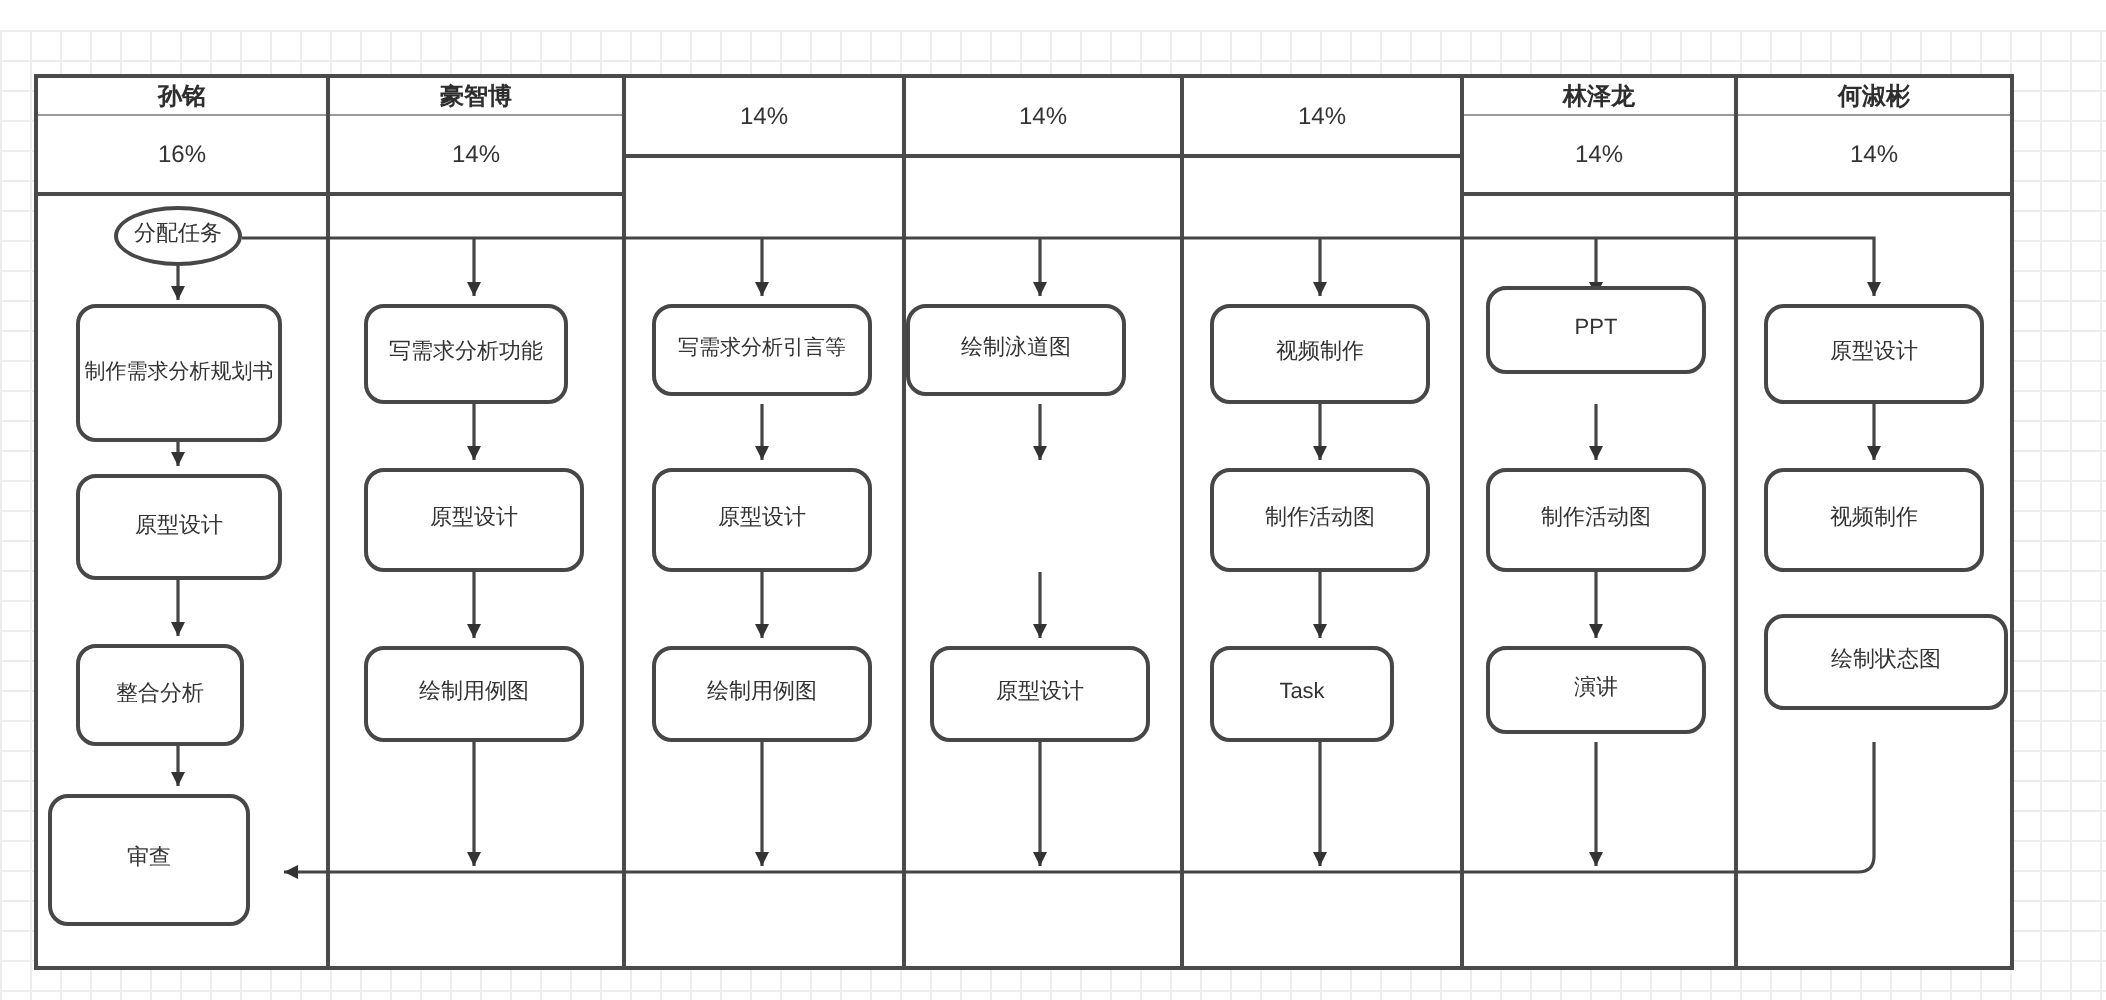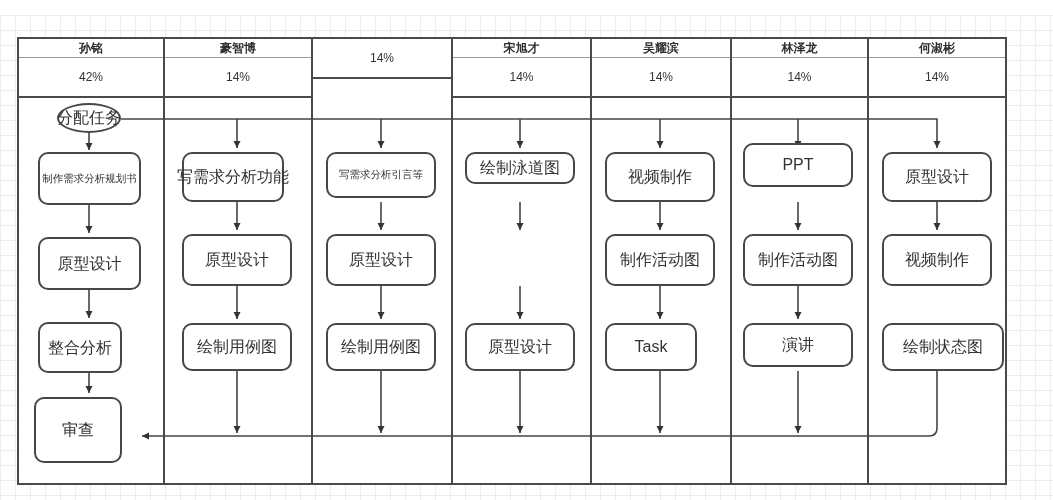--- a/index.html
+++ b/index.html
@@ -34,51 +34,49 @@
   .lane-pct{
     height:40px;box-sizing:border-box;
     border-bottom:2px solid #4a4a4a;
     display:flex;align-items:center;justify-content:center;
     font-size:12px;color:#333;
   }
   .node{
     position:absolute;box-sizing:border-box;
     background:#fff;border:2px solid #474747;border-radius:10px;
     display:flex;align-items:center;justify-content:center;
-    font-size:16px;color:#333;text-align:center;
+    font-size:11px;color:#333;text-align:center;
     padding:2px 4px;line-height:1.25;white-space:nowrap;
     z-index:2;
   }
   .node.sm{font-size:10.5px;}
   .node.start{border-radius:50%;}
   svg.wires{position:absolute;left:0;top:0;z-index:1;pointer-events:none;}
 </style>
 </head>
 <body>
 
 <div class="canvas">
 
   <div class="table">
     <div class="lane" style="width:144px">
       <div class="lane-name">孙铭</div>
-      <div class="lane-pct">42%</div>
+      <div class="lane-pct">16%</div>
     </div>
     <div class="lane" style="width:148px">
       <div class="lane-name">豪智博</div>
       <div class="lane-pct">14%</div>
     </div>
     <div class="lane" style="width:140px">
       <div class="lane-pct">14%</div>
     </div>
     <div class="lane" style="width:139px">
-      <div class="lane-name">宋旭才</div>
       <div class="lane-pct">14%</div>
     </div>
     <div class="lane" style="width:140px">
-      <div class="lane-name">吴耀滨</div>
       <div class="lane-pct">14%</div>
     </div>
     <div class="lane" style="width:137px">
       <div class="lane-name">林泽龙</div>
       <div class="lane-pct">14%</div>
     </div>
     <div class="lane" style="width:138px">
       <div class="lane-name">何淑彬</div>
       <div class="lane-pct">14%</div>
     </div>
@@ -122,41 +120,41 @@
       <path d="M381 356 V418" marker-end="url(#arw)"></path>
       <path d="M520 356 V418" marker-end="url(#arw)"></path>
       <path d="M660 356 V418" marker-end="url(#arw)"></path>
       <path d="M798 356 V418" marker-end="url(#arw)"></path>
 
       <path d="M937 356 V413 Q937 421 929 421 H142" marker-end="url(#arw)"></path>
     </g>
   </svg>
 
   <div class="node start" style="left:57px;top:88px;width:64px;height:30px">分配任务</div>
-  <div class="node sm" style="left:38px;top:137px;width:103px;height:53px">制作需求分析规划书</div>
+  <div class="node sm" style="left:38px;top:137px;width:103px;height:69px">制作需求分析规划书</div>
   <div class="node" style="left:38px;top:222px;width:103px;height:53px">原型设计</div>
   <div class="node" style="left:38px;top:307px;width:84px;height:51px">整合分析</div>
-  <div class="node" style="left:34px;top:382px;width:88px;height:66px">审查</div>
+  <div class="node" style="left:24px;top:382px;width:101px;height:66px">审查</div>
 
   <div class="node" style="left:182px;top:137px;width:102px;height:50px">写需求分析功能</div>
   <div class="node" style="left:182px;top:219px;width:110px;height:52px">原型设计</div>
   <div class="node" style="left:182px;top:308px;width:110px;height:48px">绘制用例图</div>
 
   <div class="node sm" style="left:326px;top:137px;width:110px;height:46px">写需求分析引言等</div>
   <div class="node" style="left:326px;top:219px;width:110px;height:52px">原型设计</div>
   <div class="node" style="left:326px;top:308px;width:110px;height:48px">绘制用例图</div>
 
-  <div class="node" style="left:465px;top:137px;width:110px;height:32px">绘制泳道图</div>
+  <div class="node" style="left:453px;top:137px;width:110px;height:46px">绘制泳道图</div>
   <div class="node" style="left:465px;top:308px;width:110px;height:48px">原型设计</div>
 
   <div class="node" style="left:605px;top:137px;width:110px;height:50px">视频制作</div>
   <div class="node" style="left:605px;top:219px;width:110px;height:52px">制作活动图</div>
   <div class="node" style="left:605px;top:308px;width:92px;height:48px">Task</div>
 
   <div class="node" style="left:743px;top:128px;width:110px;height:44px">PPT</div>
   <div class="node" style="left:743px;top:219px;width:110px;height:52px">制作活动图</div>
   <div class="node" style="left:743px;top:308px;width:110px;height:44px">演讲</div>
 
   <div class="node" style="left:882px;top:137px;width:110px;height:50px">原型设计</div>
   <div class="node" style="left:882px;top:219px;width:110px;height:52px">视频制作</div>
-  <div class="node" style="left:882px;top:308px;width:122px;height:48px">绘制状态图</div>
+  <div class="node" style="left:882px;top:292px;width:122px;height:48px">绘制状态图</div>
 
 </div>
 
 </body></html>

